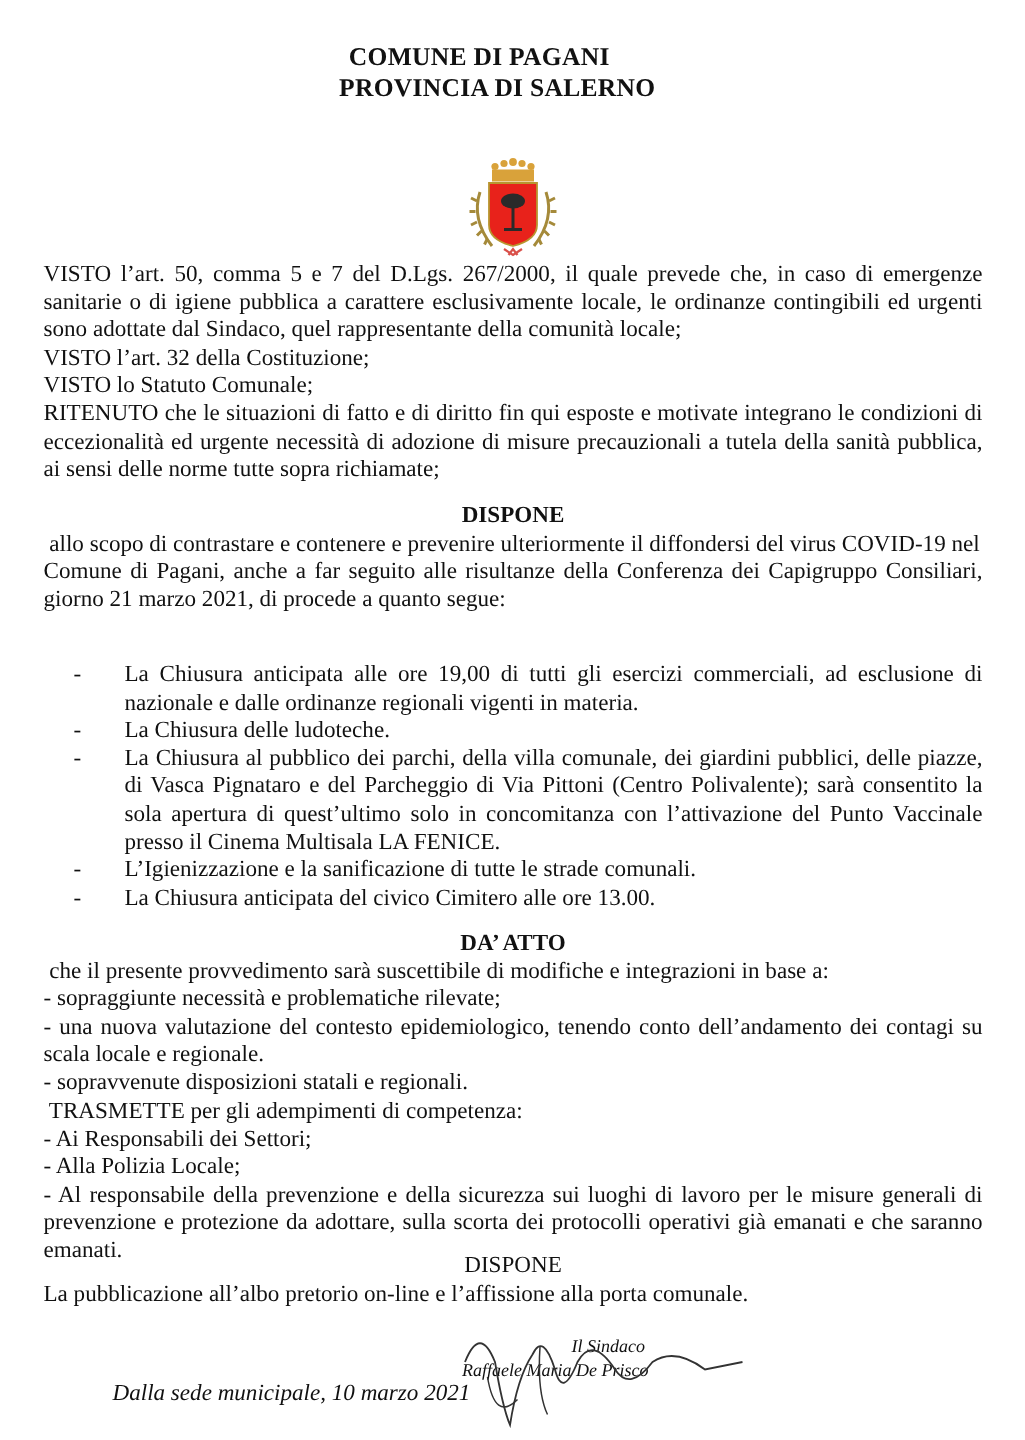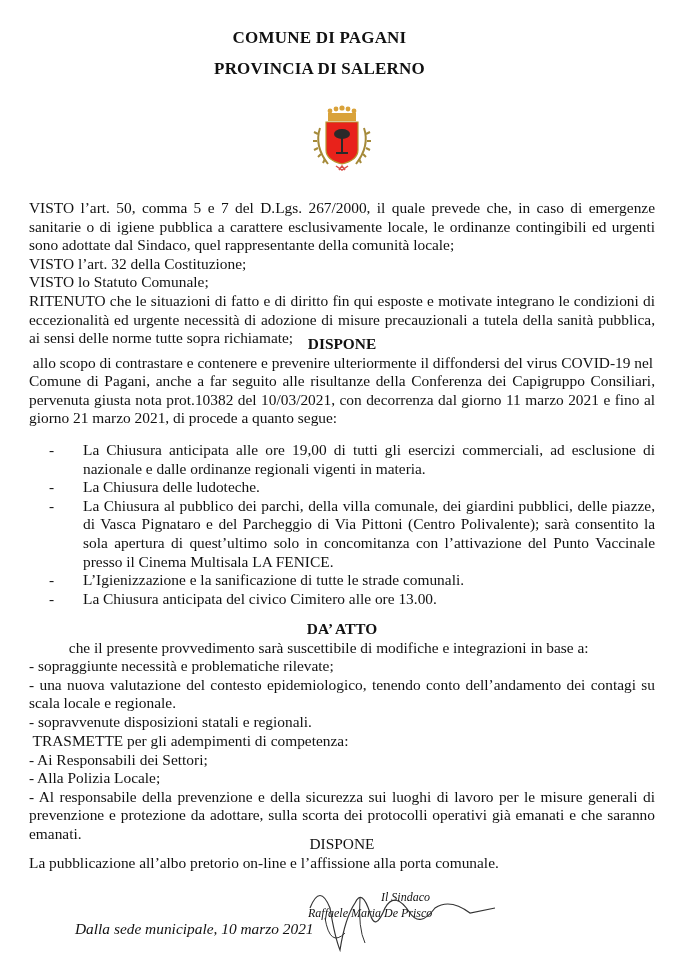--- a/index.html
+++ b/index.html
@@ -1,21 +1,21 @@
 <!DOCTYPE html>
 <html><head>
 <meta charset="utf-8">
 <style>
   html, body { margin: 0; padding: 0; background: #ffffff; }
   body { width: 683px; height: 960px; position: relative; overflow: hidden; color: #111; }
   .page { position: absolute; left: 0; top: 0; width: 683px; height: 960px; }
   .hdr { position: absolute; left: 0; width: 639px; text-align: center;
          font-family: "Liberation Serif", serif; font-weight: bold; font-size: 17px; letter-spacing: 0.2px; }
   .hdr1 { top: 28px; }
-  .hdr2 { top: 59px; }
+  .hdr2 { top: 49px; margin-left: 12px; }
   .crest { position: absolute; left: 306px; top: 104px; width: 72px; height: 70px; }
   .body-text { position: absolute; left: 29px; width: 626px;
                font-family: "Liberation Serif", serif; font-size: 15.4px; line-height: 18.6px; }
   .ln { display: block; white-space: nowrap; height: 18.6px; }
   .just { text-align: justify; text-align-last: justify; white-space: normal; }
   .center { text-align: center; }
   .bold { font-weight: bold; }
   .ital { font-style: italic; margin-top: 48px; }
   .bullet-row { display: flex; }
   .dash { width: 54px; padding-left: 20px; box-sizing: border-box; flex: none; }
@@ -48,36 +48,35 @@
 
     <path d="M20 18 H52 V46 Q52 56 36 60 Q20 56 20 46 Z" fill="#e8221b" stroke="#b8962f" stroke-width="1.2"></path>
 
     <ellipse cx="36" cy="30" rx="8" ry="5" fill="#2a2a2a"></ellipse>
     <rect x="35" y="34" width="2" height="14" fill="#2a2a2a"></rect>
     <rect x="30" y="48" width="12" height="2" fill="#2a2a2a"></rect>
 
     <path d="M30 62 l6 4 l6 -4 M33 66 l3 -4 l3 4" fill="none" stroke="#d9504a" stroke-width="1.5"></path>
   </svg>
 
-  <div class="body-text" style="top:199px;">
+  <div class="body-text" style="top:174px;">
     <span class="ln just">VISTO l’art. 50, comma 5 e 7 del D.Lgs. 267/2000, il quale prevede che, in caso di emergenze</span>
     <span class="ln just">sanitarie o di igiene pubblica a carattere esclusivamente locale, le ordinanze contingibili ed urgenti</span>
     <span class="ln">sono adottate dal Sindaco, quel rappresentante della comunità locale;</span>
     <span class="ln">VISTO l’art. 32 della Costituzione;</span>
     <span class="ln">VISTO lo Statuto Comunale;</span>
     <span class="ln just">RITENUTO che le situazioni di fatto e di diritto fin qui esposte e motivate integrano le condizioni di</span>
     <span class="ln just">eccezionalità ed urgente necessità di adozione di misure precauzionali a tutela della sanità pubblica,</span>
     <span class="ln">ai sensi delle norme tutte sopra richiamate;</span>
   </div>
 
   <div class="body-text" style="top:335px;">
     <span class="ln center bold">DISPONE</span>
     <span class="ln just" style="white-space:pre;text-align:left;text-align-last:auto;"> allo scopo di contrastare e contenere e prevenire ulteriormente il diffondersi del virus COVID-19 nel</span>
     <span class="ln just">Comune di Pagani, anche a far seguito alle risultanze della Conferenza  dei Capigruppo Consiliari,</span>
-    <span class="ln just">pervenuta giusta nota prot.10382 del 10/03/2021, con decorrenza dal  giorno 11 marzo 2021 e fino al</span>
     <span class="ln">giorno 21 marzo 2021, di procede a quanto segue:</span>
   </div>
 
   <div class="body-text" style="top:441px;">
     <div class="bullet-row">
       <span class="dash">-</span>
       <div class="btxt">
         <span class="ln just">La Chiusura anticipata alle ore 19,00 di tutti gli esercizi commerciali, ad esclusione di</span>
         <span class="ln">nazionale e dalle ordinanze regionali vigenti in materia.</span>
       </div>
@@ -106,21 +105,21 @@
     <div class="bullet-row">
       <span class="dash">-</span>
       <div class="btxt">
         <span class="ln">La Chiusura anticipata del civico Cimitero alle ore 13.00.</span>
       </div>
     </div>
   </div>
 
   <div class="body-text" style="top:620px;">
     <span class="ln center bold">DA’ ATTO</span>
-    <span class="ln" style="white-space:pre;margin-left:36px;"> che il presente provvedimento sarà suscettibile di modifiche e integrazioni in base a:</span>
+    <span class="ln" style="white-space:pre;"> che il presente provvedimento sarà suscettibile di modifiche e integrazioni in base a:</span>
     <span class="ln">- sopraggiunte necessità e problematiche rilevate;</span>
     <span class="ln just">- una nuova valutazione del contesto epidemiologico, tenendo conto dell’andamento dei contagi su</span>
     <span class="ln">scala locale e regionale.</span>
     <span class="ln">- sopravvenute disposizioni statali e regionali.</span>
   </div>
 
   <div class="body-text" style="top:732px;">
     <span class="ln" style="white-space:pre;"> TRASMETTE per gli adempimenti di competenza:</span>
     <span class="ln">- Ai Responsabili dei Settori;</span>
     <span class="ln">- Alla Polizia Locale;</span>

